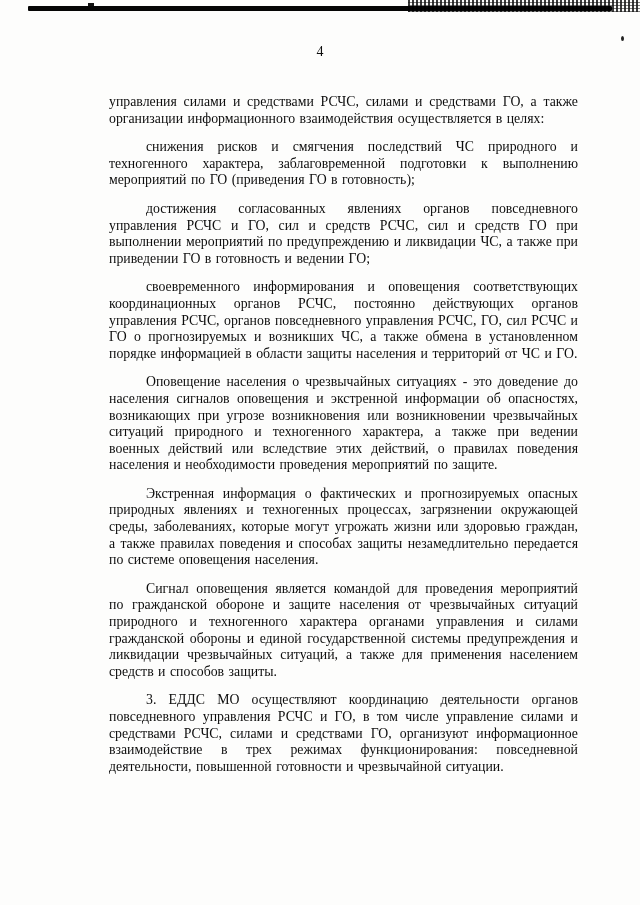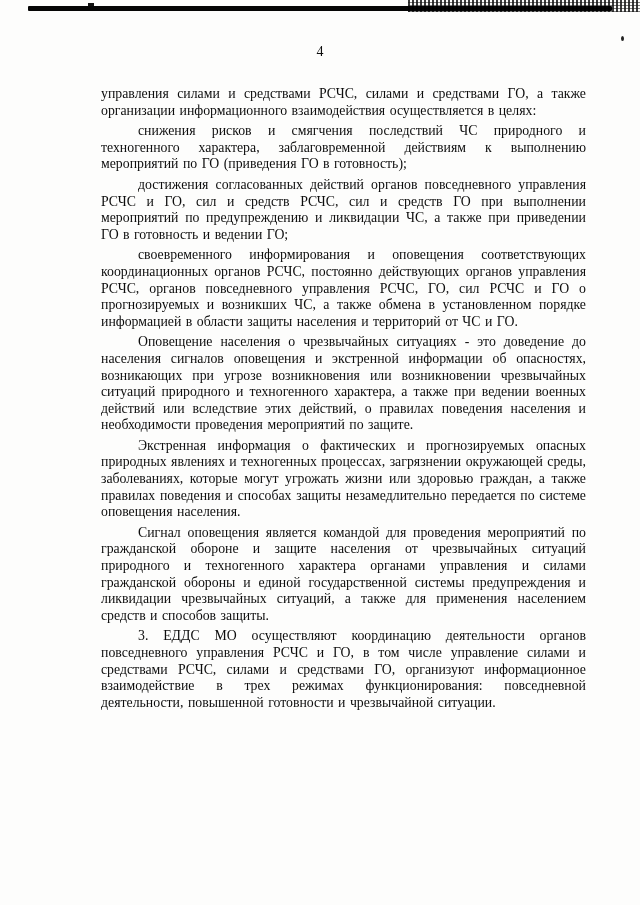--- a/index.html
+++ b/index.html
@@ -65,21 +65,21 @@
   .text-block {
     position: absolute;
     top: 82px;
     left: 97px;
     width: 493px;
     font-size: 13.8px;
     line-height: 16.6px;
     text-align: justify;
   }
   .text-block p {
-    margin: 4px;
+    margin: 12px;
     padding: 0;
     text-indent: 37px;
     word-spacing: 1px;
   }
   .text-block p.no-indent {
     text-indent: 0;
   }
 </style>
 </head>
 <body>
@@ -88,22 +88,22 @@
 
   <div class="top-bar"></div>
   <div class="top-noise"></div>
   <div class="speck-top-left"></div>
   <div class="speck-right"></div>
 
   <div class="page-number">4</div>
 
   <div class="text-block">
     <p class="no-indent">управления силами и средствами РСЧС, силами и средствами ГО, а также организации информационного взаимодействия осуществляется в целях:</p>
-    <p>снижения рисков и смягчения последствий ЧС природного и техногенного характера, заблаговременной действиям к выполнению мероприятий по ГО (приведения ГО в готовность);</p>
-    <p>достижения согласованных действий органов повседневного управления РСЧС и ГО, сил и средств РСЧС, сил и средств ГО при выполнении мероприятий по предупреждению и ликвидации ЧС, а также при приведении ГО в готовность и ведении ГО;</p>
+    <p>снижения рисков и смягчения последствий ЧС природного и техногенного характера, заблаговременной подготовки к выполнению мероприятий по ГО (приведения ГО в готовность);</p>
+    <p>достижения согласованных явлениях органов повседневного управления РСЧС и ГО, сил и средств РСЧС, сил и средств ГО при выполнении мероприятий по предупреждению и ликвидации ЧС, а также при приведении ГО в готовность и ведении ГО;</p>
     <p>своевременного информирования и оповещения соответствующих координационных органов РСЧС, постоянно действующих органов управления РСЧС, органов повседневного управления РСЧС, ГО, сил РСЧС и ГО о прогнозируемых и возникших ЧС, а также обмена в установленном порядке информацией в области защиты населения и территорий от ЧС и ГО.</p>
     <p>Оповещение населения о чрезвычайных ситуациях - это доведение до населения сигналов оповещения и экстренной информации об опасностях, возникающих при угрозе возникновения или возникновении чрезвычайных ситуаций природного и техногенного характера, а также при ведении военных действий или вследствие этих действий, о правилах поведения населения и необходимости проведения мероприятий по защите.</p>
     <p>Экстренная информация о фактических и прогнозируемых опасных природных явлениях и техногенных процессах, загрязнении окружающей среды, заболеваниях, которые могут угрожать жизни или здоровью граждан, а также правилах поведения и способах защиты незамедлительно передается по системе оповещения населения.</p>
     <p>Сигнал оповещения является командой для проведения мероприятий по гражданской обороне и защите населения от чрезвычайных ситуаций природного и техногенного характера органами управления и силами гражданской обороны и единой государственной системы предупреждения и ликвидации чрезвычайных ситуаций, а также для применения населением средств и способов защиты.</p>
     <p>3. ЕДДС МО осуществляют координацию деятельности органов повседневного управления РСЧС и ГО, в том числе управление силами и средствами РСЧС, силами и средствами ГО, организуют информационное взаимодействие в трех режимах функционирования: повседневной деятельности, повышенной готовности и чрезвычайной ситуации.</p>
   </div>
 
 </div>
 
 </body></html>

